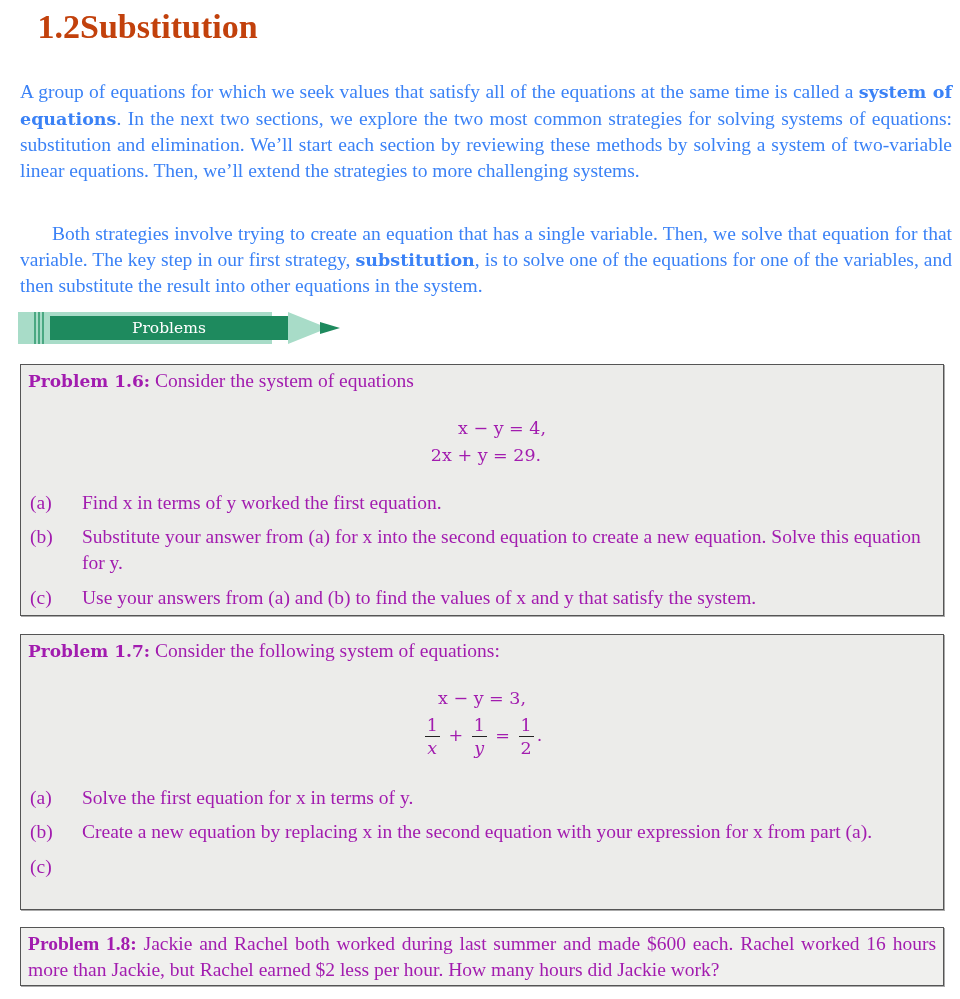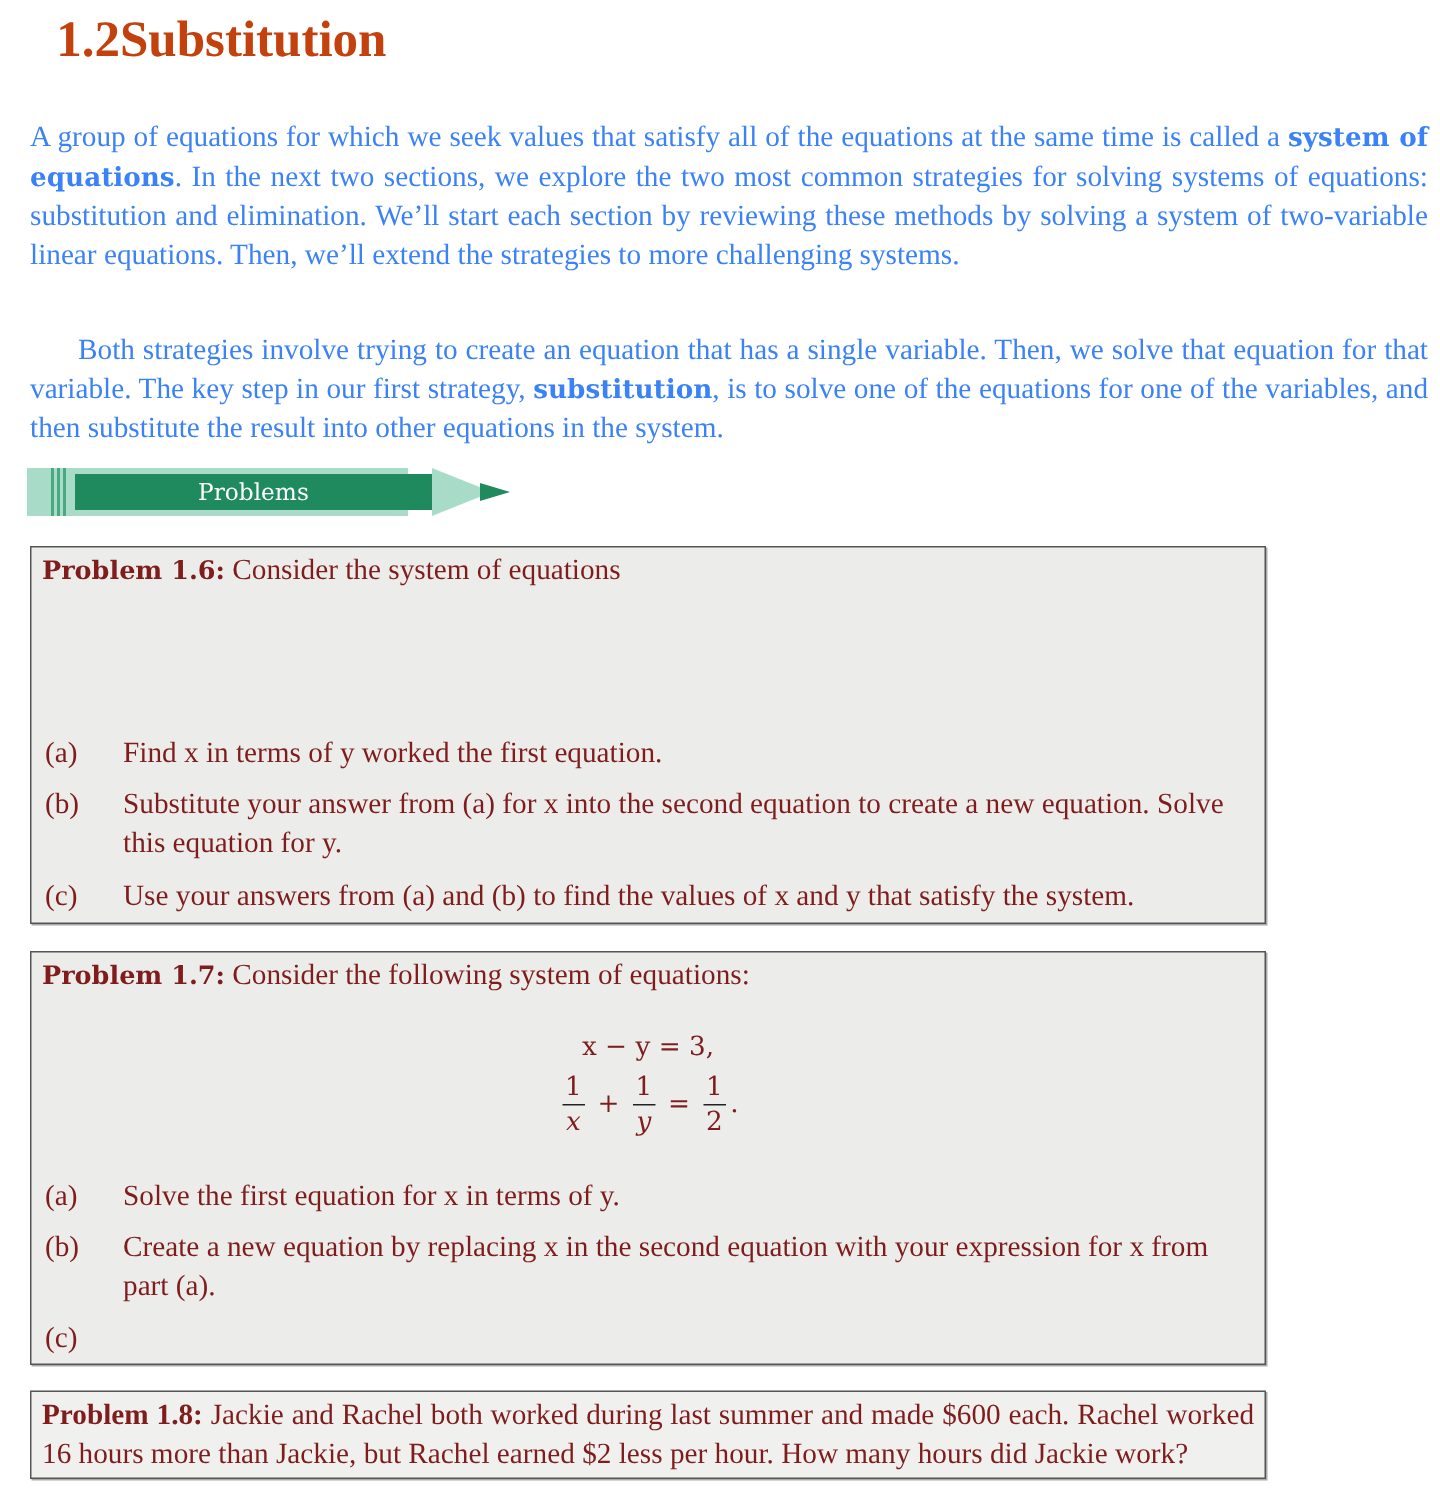--- a/index.html
+++ b/index.html
@@ -43,23 +43,23 @@
     border-top: 16px solid transparent; border-bottom: 16px solid transparent;
     border-left: 40px solid #a8dcc8;
   }
   .banner .point {
     position: absolute; left: 302px; top: 10px; width: 0; height: 0;
     border-top: 6px solid transparent; border-bottom: 6px solid transparent;
     border-left: 20px solid #1e8a5e;
   }
 
   .problem {
-    position: absolute; left: 20px; width: 824px; box-sizing: border-box;
+    position: absolute; left: 20px; width: 924px; box-sizing: border-box;
     border: 1.5px solid #555; background: #ececea;
-    font-family: "Liberation Serif", serif; font-size: 19.5px; line-height: 25px; color: #7f1d1d;
+    font-family: "Liberation Serif", serif; font-size: 19.5px; line-height: 25px; color: #a21caf;
     box-shadow: 1px 1px 0 #aaa;
   }
   .pb6 { top: 364px; height: 252px; }
   .pb7 { top: 634px; height: 276px; }
   .pb8 { top: 927px; height: 59px; background: #f0f0ee; }
   .problem .head { position: absolute; left: 7px; top: 3px; right: 7px; }
   .problem .head b { font-family: "DejaVu Serif", serif; font-size: 17px; }
   .problem .eqs { position: absolute; left: 0; right: 0; text-align: center; }
   .eq { font-family: "DejaVu Serif", serif; font-size: 17.5px; line-height: 27px; height: 27px; }
   .frac { display: inline-block; vertical-align: middle; text-align: center; margin: 0 3px; }
@@ -90,20 +90,24 @@
     <div class="stripe" style="left:20px"></div>
     <div class="stripe" style="left:24px"></div>
     <div class="band"></div>
     <div class="tip"></div>
     <div class="point"></div>
     <div class="label">Problems</div>
   </div>
 
   <div class="problem pb6">
     <div class="head"><b>Problem 1.6:</b> <span>Consider the system of equations</span></div>
+    <div class="eqs" style="top:50px">
+      <div class="eq" style="padding-left:40px">x − y = 4,</div>
+      <div class="eq" style="padding-left:8px">2x + y = 29.</div>
+    </div>
     <div class="parts" style="top:125px">
       <div class="part"><span class="tag">(a)</span><span>Find x in terms of y worked the first equation.</span></div>
       <div class="part wrap"><span class="tag">(b)</span><span>Substitute your answer from (a) for x into the second equation to create a new equation. Solve this equation for y.</span></div>
       <div class="part"><span class="tag">(c)</span><span>Use your answers from (a) and (b) to find the values of x and y that satisfy the system.</span></div>
     </div>
   </div>
 
   <div class="problem pb7">
     <div class="head"><b>Problem 1.7:</b> <span>Consider the following system of equations:</span></div>
     <div class="eqs" style="top:50px">

